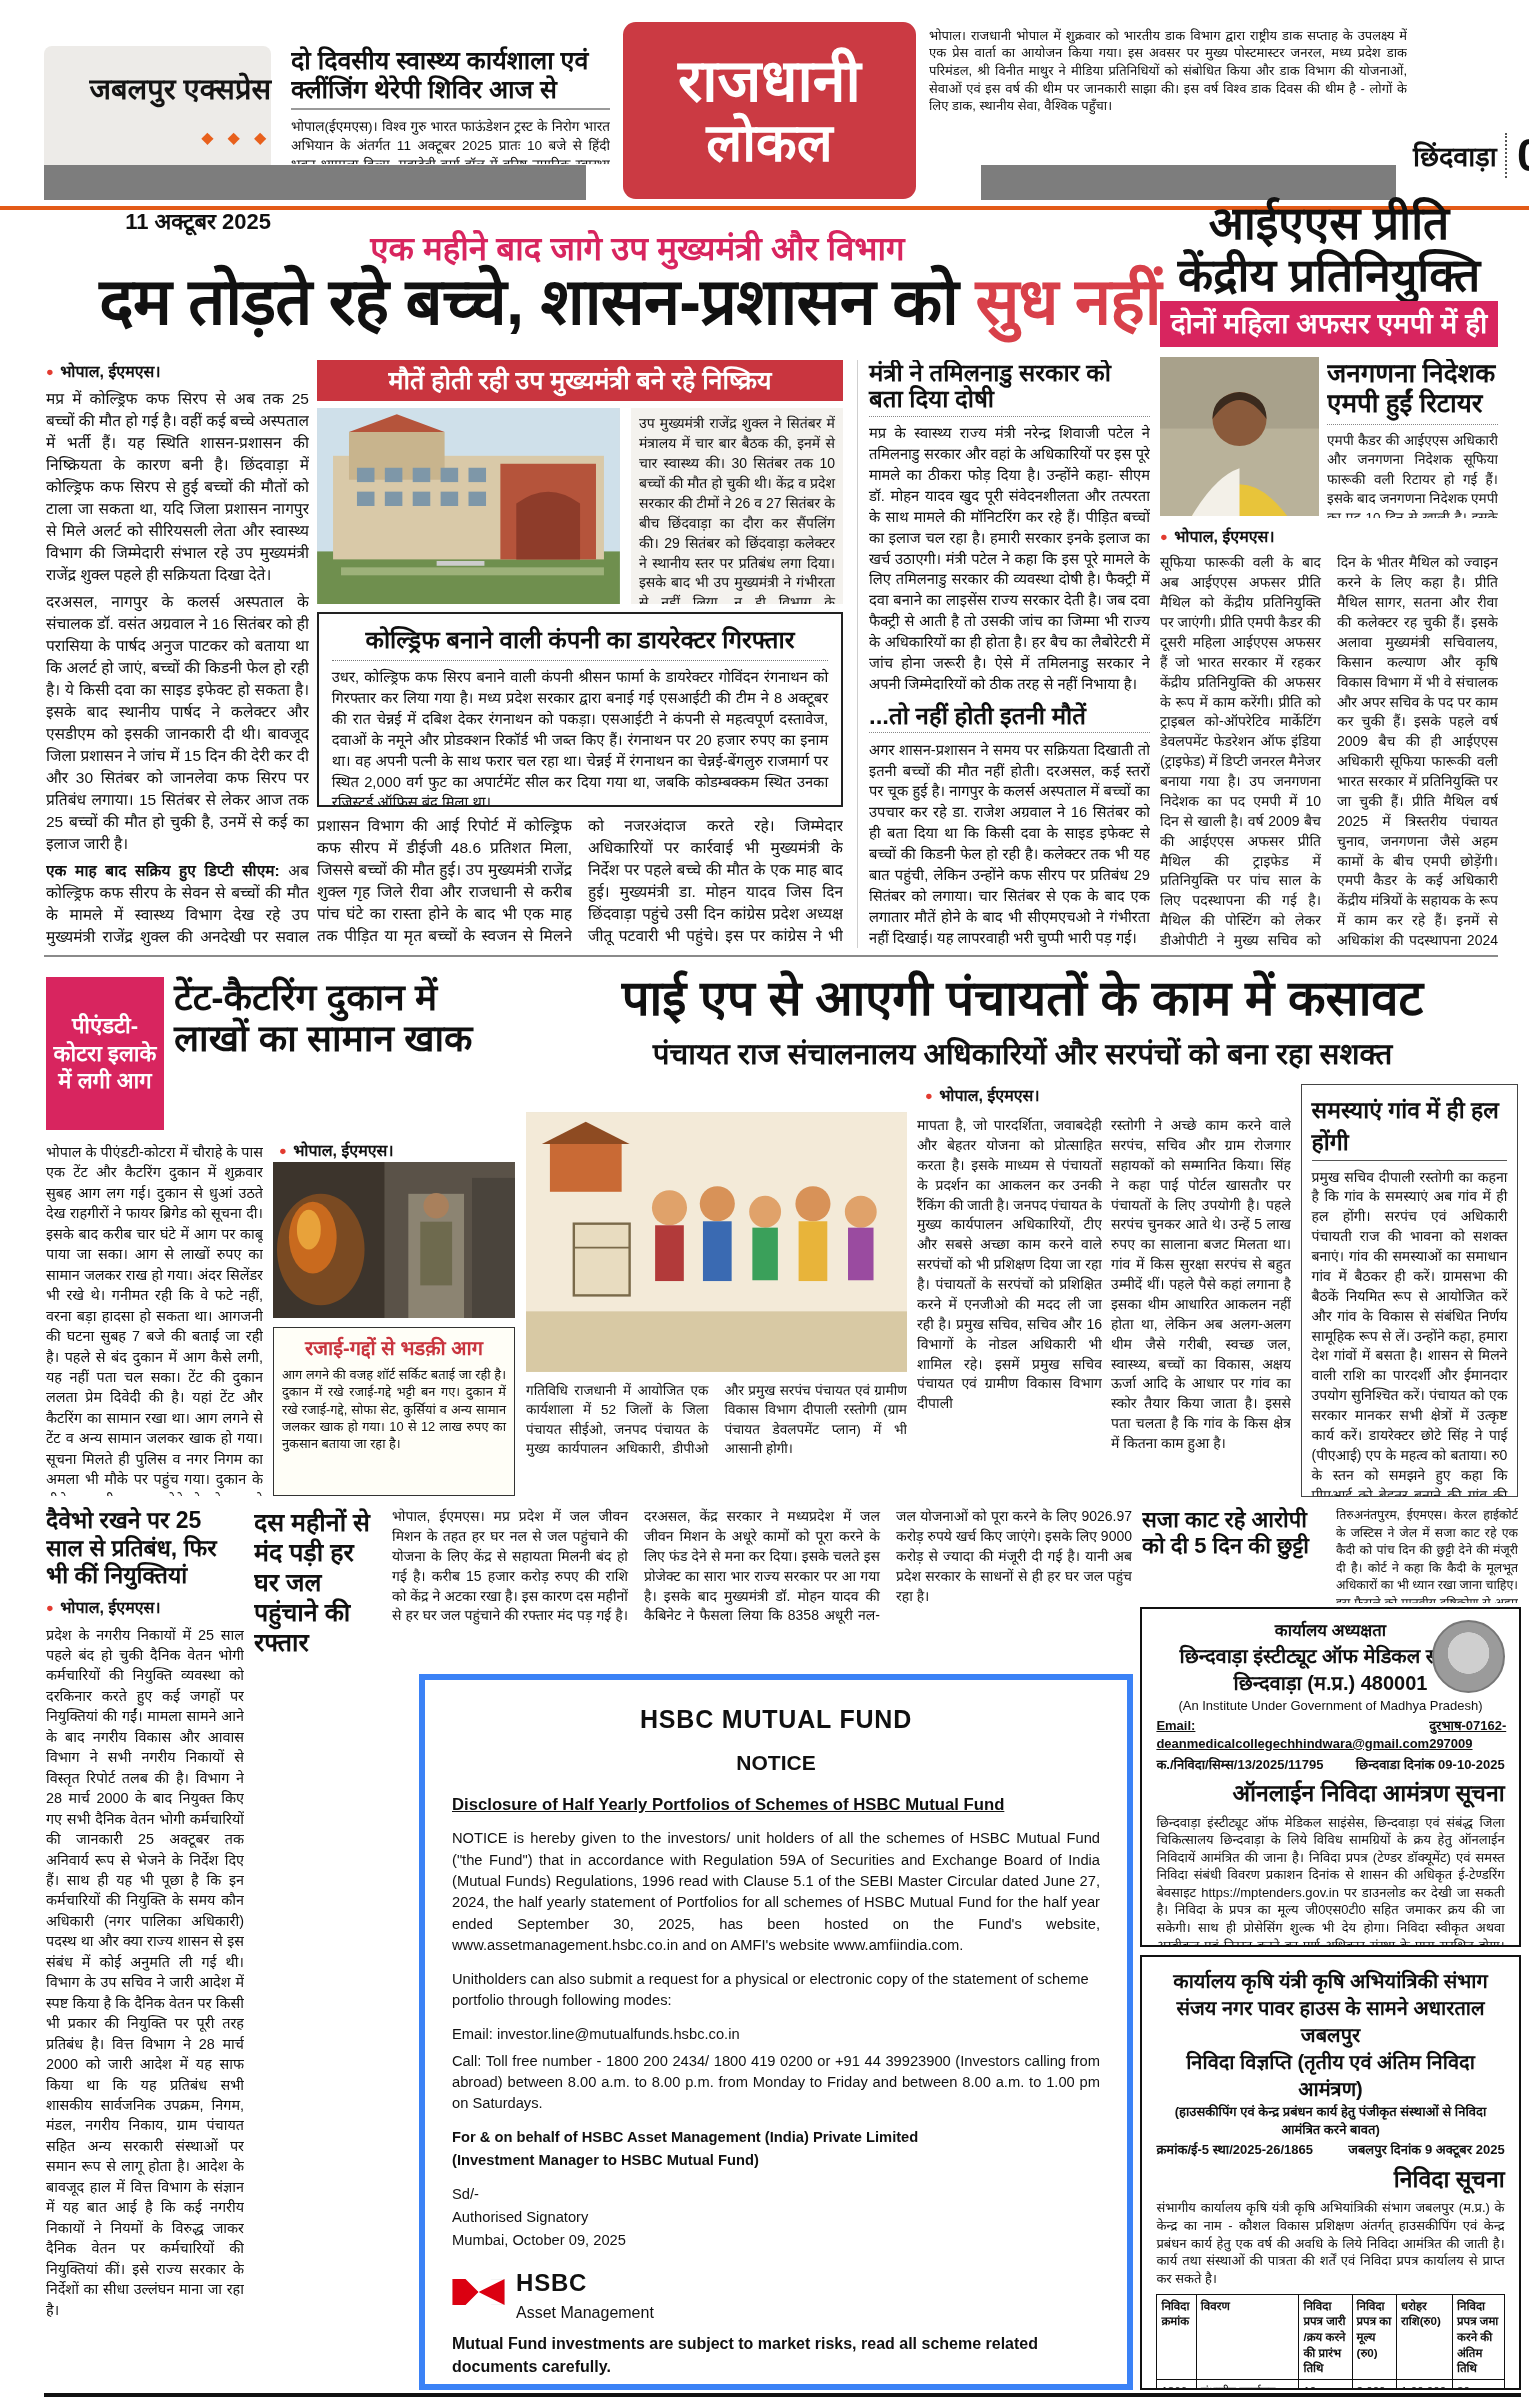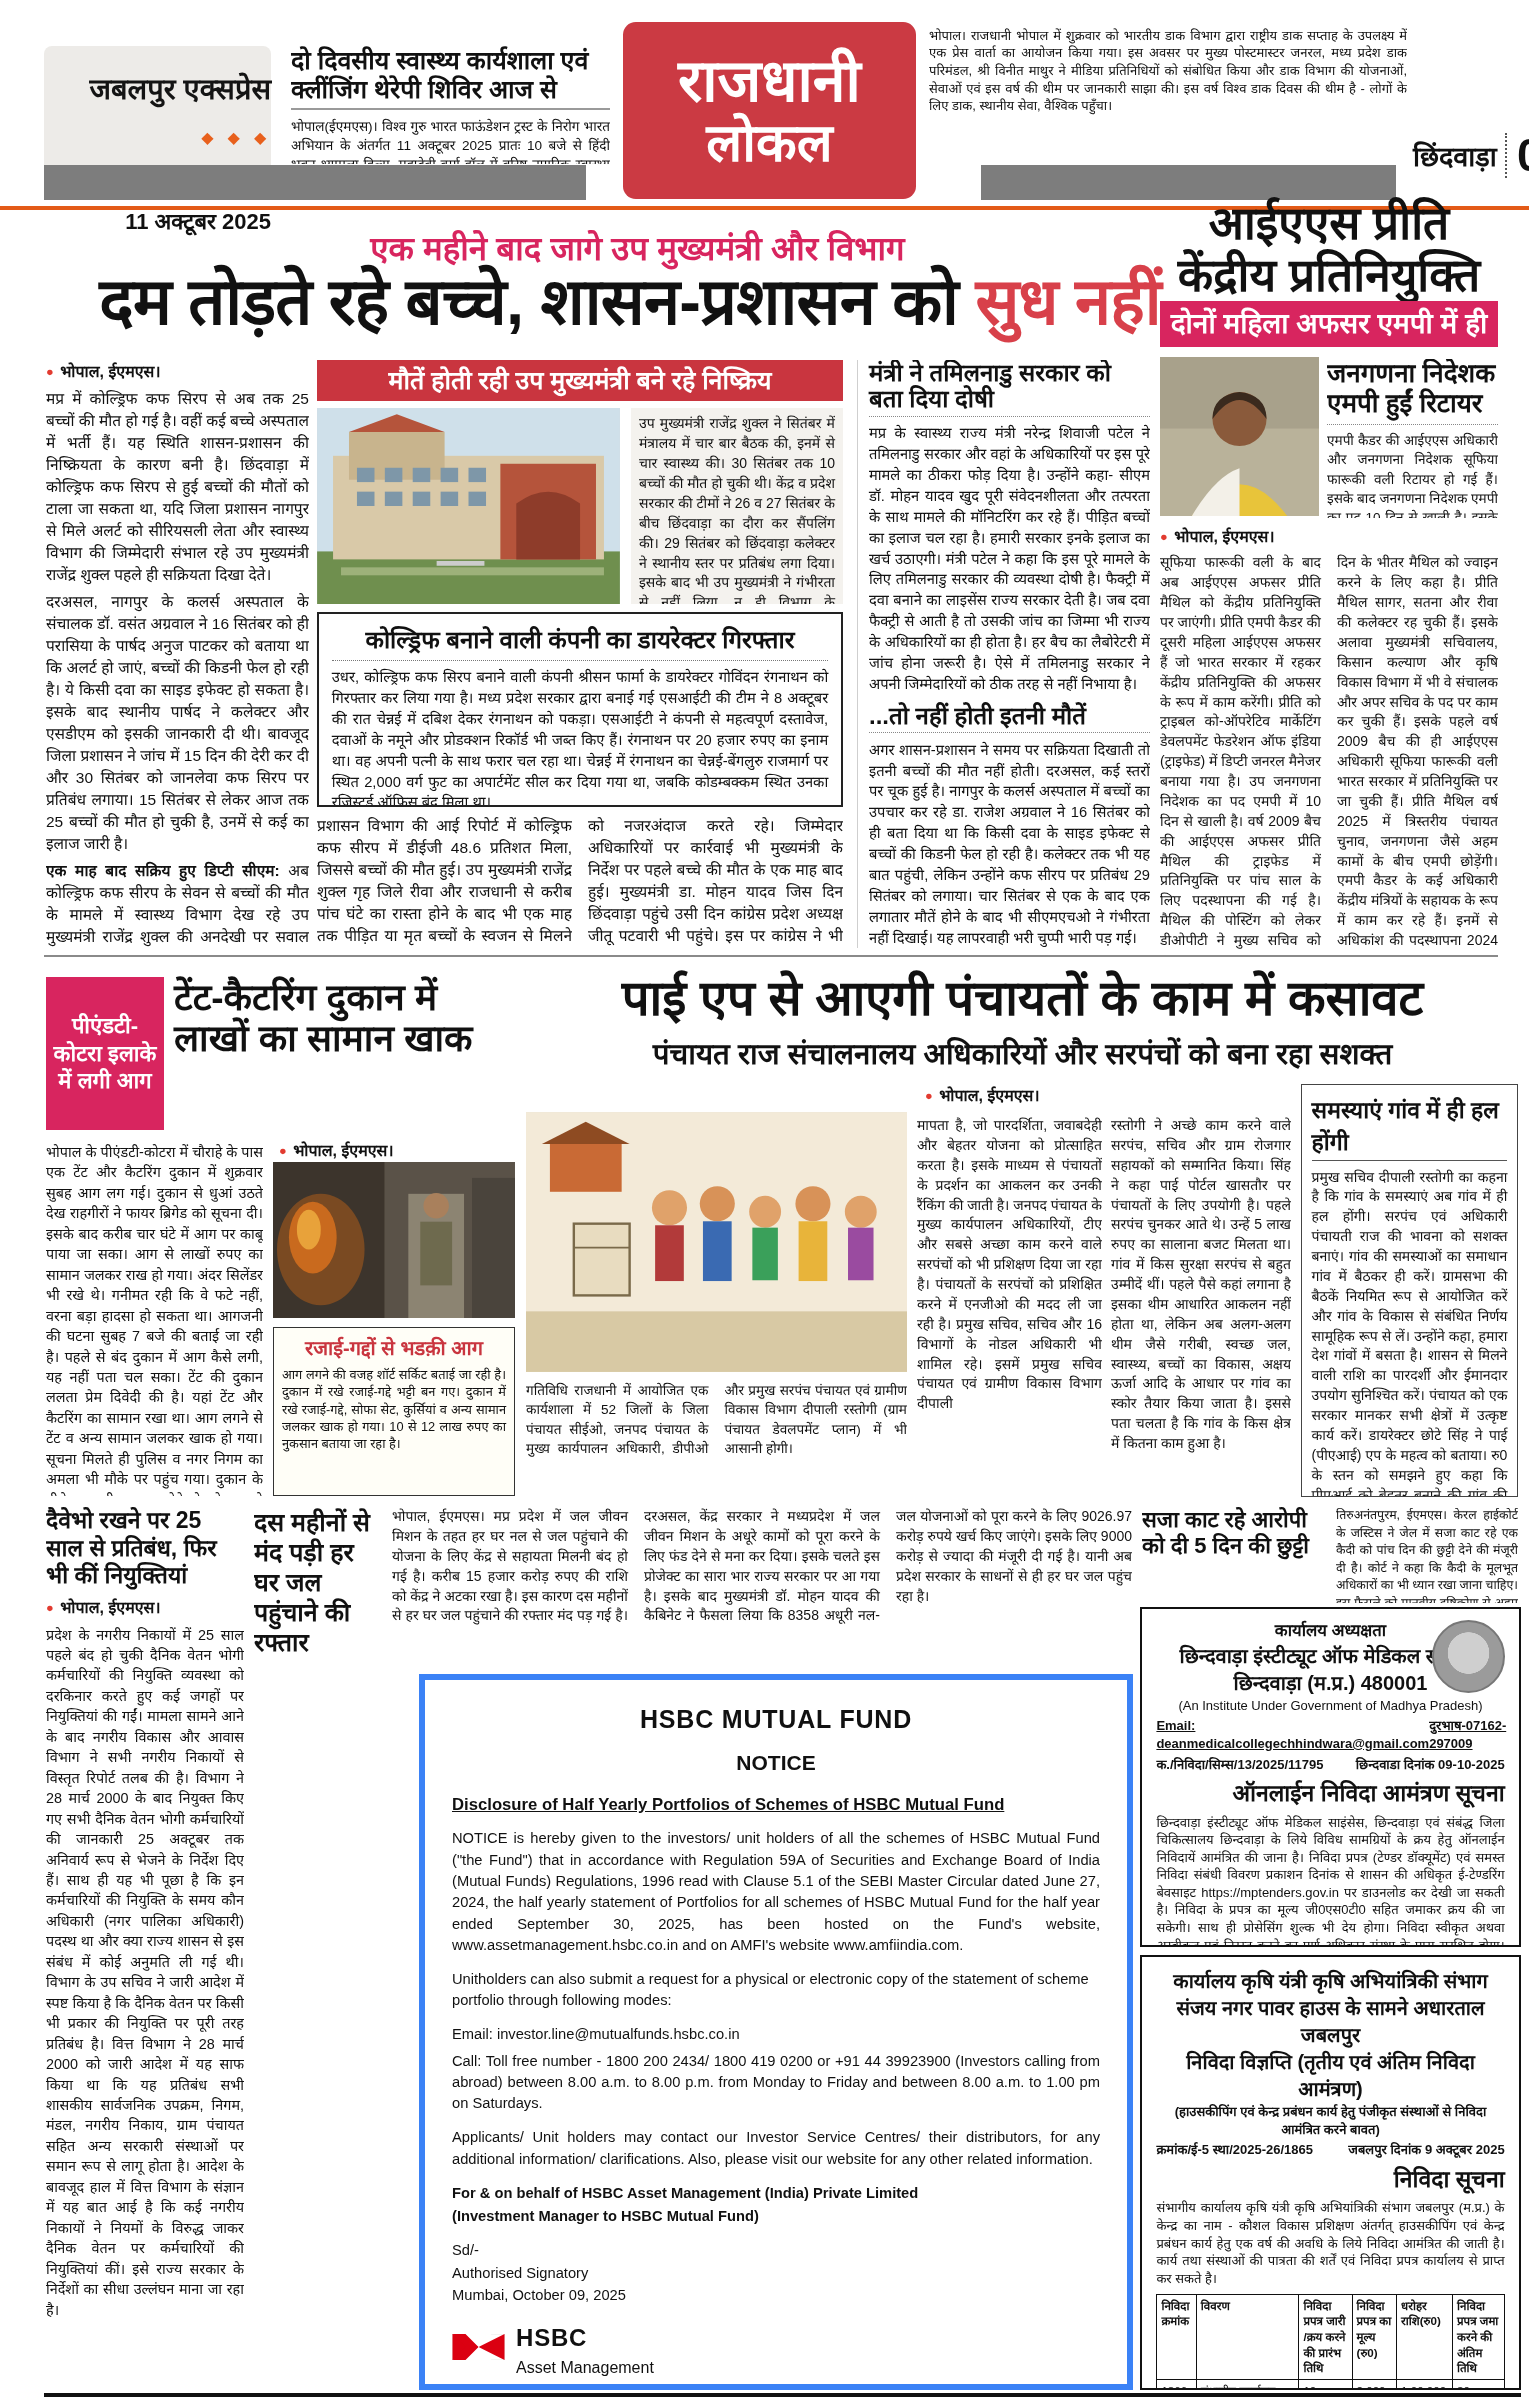--- a/index.html
+++ b/index.html
@@ -288,21 +288,20 @@
   <div class="abs clip bodytxt jus" style="left:1336px;top:1507px;width:182px;height:96px;font-size:12.4px;">तिरुअनंतपुरम, ईएमएस। केरल हाईकोर्ट के जस्टिस ने जेल में सजा काट रहे एक कैदी को पांच दिन की छुट्टी देने की मंजूरी दी है। कोर्ट ने कहा कि कैदी के मूलभूत अधिकारों का भी ध्यान रखा जाना चाहिए। इस फैसले को मानवीय दृष्टिकोण से अहम माना जा रहा है।</div>
 
   <div class="abs notice clip" style="left:419px;top:1674px;width:714px;height:716px;">
     <div class="t1">HSBC MUTUAL FUND</div>
     <div class="t2">NOTICE</div>
     <div class="dis">Disclosure of Half Yearly Portfolios of Schemes of HSBC Mutual Fund</div>
     <p class="jus">NOTICE is hereby given to the investors/ unit holders of all the schemes of HSBC Mutual Fund ("the Fund") that in accordance with Regulation 59A of Securities and Exchange Board of India (Mutual Funds) Regulations, 1996 read with Clause 5.1 of the SEBI Master Circular dated June 27, 2024, the half yearly statement of Portfolios for all schemes of HSBC Mutual Fund for the half year ended September 30, 2025, has been hosted on the Fund's website, www.assetmanagement.hsbc.co.in and on AMFI's website www.amfiindia.com.</p>
     <p>Unitholders can also submit a request for a physical or electronic copy of the statement of scheme portfolio through following modes:</p>
     <p style="margin-bottom:4.8px;">Email: investor.line@mutualfunds.hsbc.co.in</p>
     <p class="jus">Call: Toll free number - 1800 200 2434/ 1800 419 0200 or +91 44 39923900 (Investors calling from abroad) between 8.00 a.m. to 8.00 p.m. from Monday to Friday and between 8.00 a.m. to 1.00 pm on Saturdays.</p>
-    <p class="jus">Applicants/ Unit holders may contact our Investor Service Centres/ their distributors, for any additional information/ clarifications. Also, please visit our website for any other related information.</p>
     <p style="margin-bottom:1.6px;font-weight:bold;">For &amp; on behalf of HSBC Asset Management (India) Private Limited</p>
     <p style="font-weight:bold;">(Investment Manager to HSBC Mutual Fund)</p>
     <p style="margin-bottom:1.6px;">Sd/-</p>
     <p style="margin-bottom:1.6px;">Authorised Signatory</p>
     <p>Mumbai, October 09, 2025</p>
     <div class="hsbc-row">
       <span>
         <svg width="53" height="26" viewBox="0 0 60 30" xmlns="http://www.w3.org/2000/svg">
           <rect width="60" height="30" fill="#ffffff" stroke="#cccccc" stroke-width="0.5"></rect>
           <polygon points="0,0 30,15 0,30" fill="#db0011"></polygon>

